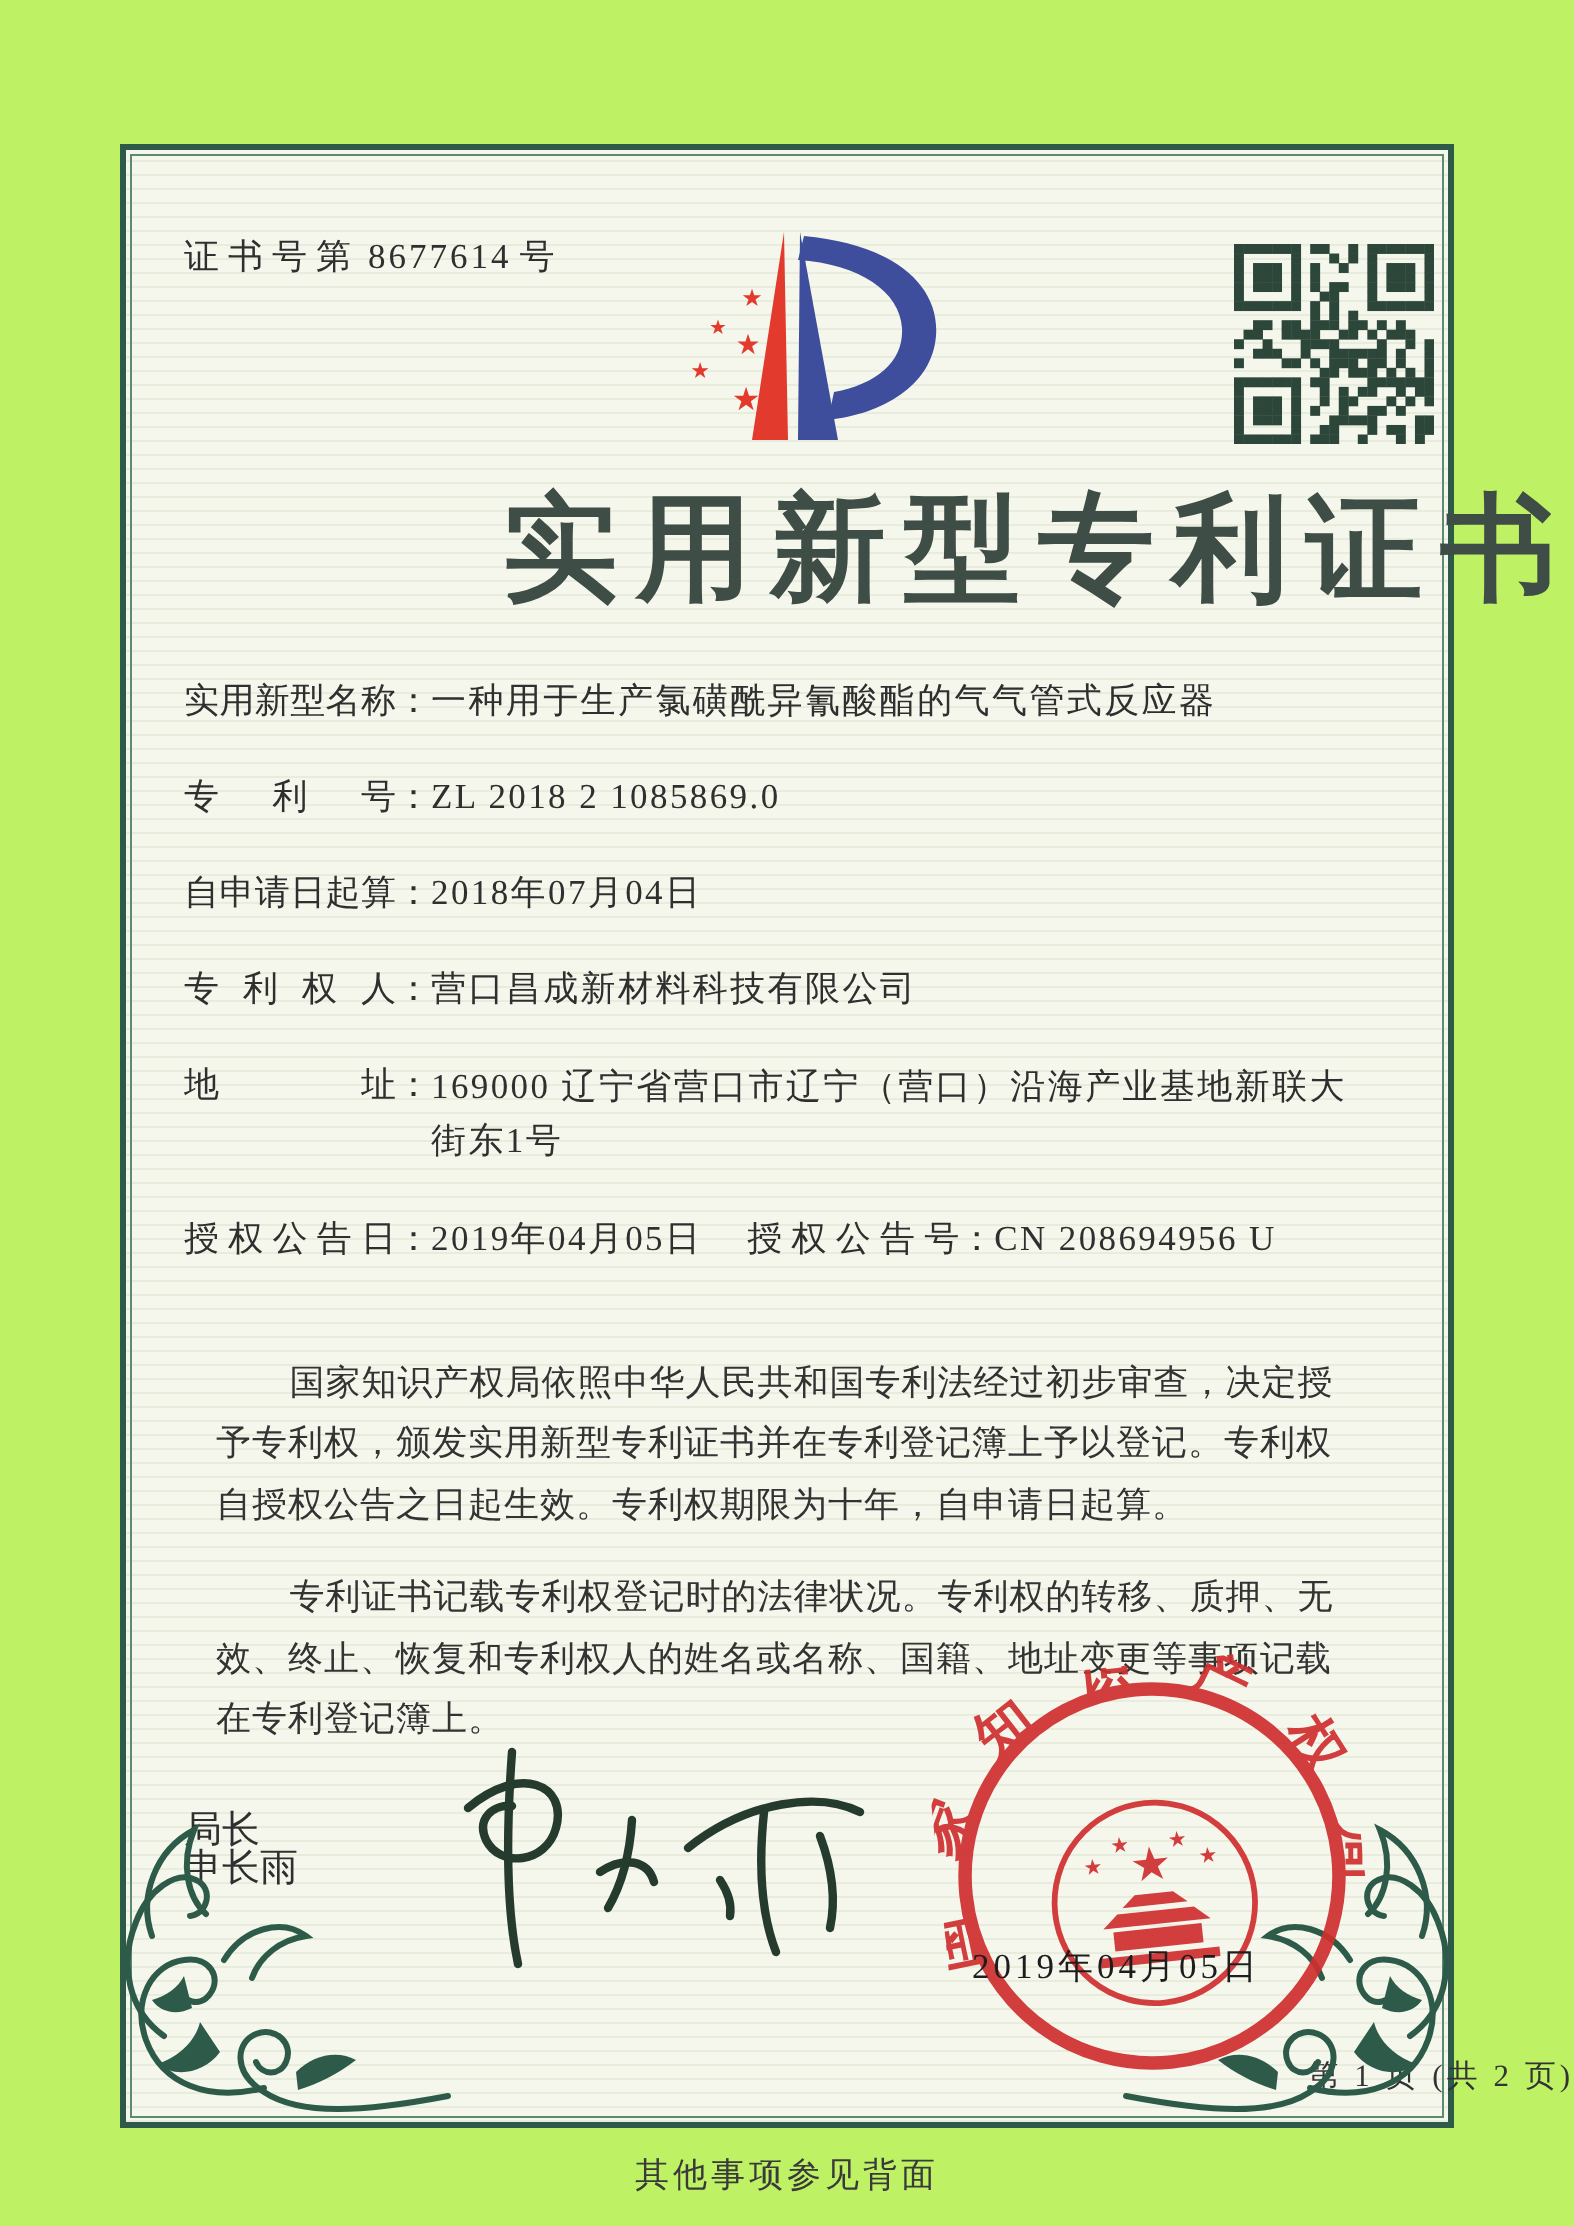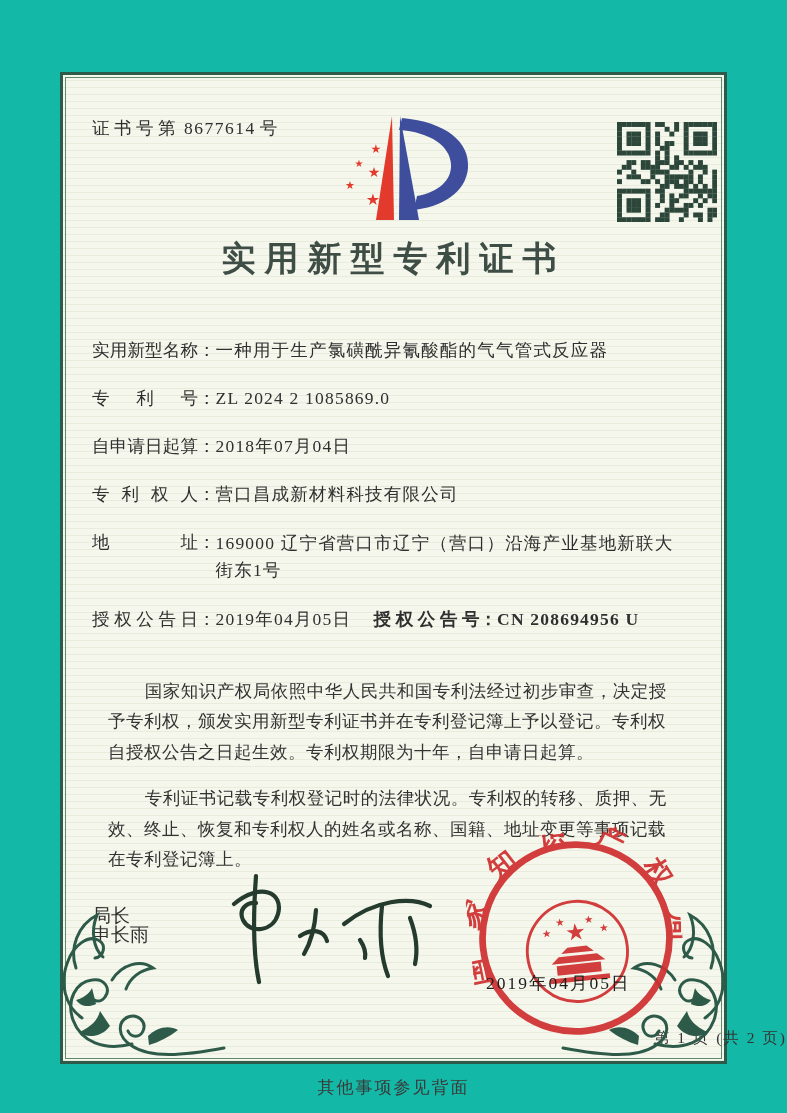--- a/index.html
+++ b/index.html
@@ -1,42 +1,42 @@
 <!DOCTYPE html>
 <html><head>
 <meta charset="utf-8">
 <style>
   html,body{margin:0;padding:0;}
   body{background:#e8e8e8;font-family:"Liberation Serif","DejaVu Serif",serif;}
-  .page{position:relative;width:787px;height:1113px;background:#14b8a6;margin:0 auto;overflow:hidden;}
+  .page{position:relative;width:787px;height:1113px;background:#bef264;margin:0 auto;overflow:hidden;}
 
   
   .frame{position:absolute;left:60px;top:72px;width:661px;height:986px;
          border:3px solid #2e5b49;
          background:
            repeating-linear-gradient(0deg, rgba(140,170,130,0.14) 0px, rgba(140,170,130,0.14) 1px, rgba(0,0,0,0) 1px, rgba(0,0,0,0) 7px),
            #f6f7ec;}
   .frame-inner{position:absolute;left:2px;top:2px;right:2px;bottom:2px;border:1px solid #5d8a71;}
 
   .cert-no{position:absolute;left:92px;top:116px;font-size:17.5px;letter-spacing:4.5px;color:#2f2f2f;}
   .cert-no .num{letter-spacing:1.5px;padding:0 4px;}
 
   .logo{position:absolute;left:330px;top:108px;width:170px;height:128px;}
   .qr{position:absolute;left:617px;top:122px;width:100px;height:100px;}
 
-  .title{position:absolute;left:0;right:0;top:236px;text-align:center;
-         font-size:34px;font-weight:bold;letter-spacing:9px;color:#3e4d45;}
+  .title{position:absolute;left:0;right:0;top:236px;text-align:right;
+         font-size:58px;font-weight:bold;letter-spacing:9px;color:#3e4d45;}
 
   .fields{position:absolute;left:92px;right:70px;top:338px;font-size:17.5px;color:#2f2f2f;}
   .frow{margin-bottom:23px;line-height:25px;white-space:nowrap;}
   .flabel{display:inline-block;width:106px;text-align:justify;text-align-last:justify;vertical-align:top;}
   .colon{vertical-align:top;}
   .fvalue{letter-spacing:1.2px;vertical-align:top;}
   .fvalue-addr{display:inline-block;width:462px;white-space:normal;line-height:27px;}
-  .dual .pair2{margin-left:18px;font-weight:bold;}
+  .dual .pair2{margin-left:18px;}
 
   .paras{position:absolute;left:92px;right:94px;top:660px;font-size:17.5px;color:#333;line-height:1.74;}
   .paras p{margin:16px;text-indent:2.1em;letter-spacing:0.5px;}
 
   .signer{position:absolute;left:92px;top:906px;font-size:19px;color:#2f2f2f;line-height:1.0;}
   .signer .name{}
   .signature{position:absolute;left:198px;top:862px;width:256px;height:130px;z-index:4;}
 
   .seal{position:absolute;left:470px;top:832px;width:212px;height:212px;z-index:5;transform:rotate(-6deg);opacity:0.92;}
   .seal-date{position:absolute;left:486px;top:971px;font-size:17.5px;letter-spacing:2px;color:#1d1d1d;z-index:6;}
@@ -333,21 +333,21 @@
       </svg>
   </div>
 
   <div class="title">实用新型专利证书</div>
 
   <div class="fields">
     <div class="frow">
       <span class="flabel">实用新型名称</span><span class="colon">：</span><span class="fvalue">一种用于生产氯磺酰异氰酸酯的气气管式反应器</span>
     </div>
     <div class="frow">
-      <span class="flabel">专利号</span><span class="colon">：</span><span class="fvalue">ZL 2024 2 1085869.0</span>
+      <span class="flabel">专利号</span><span class="colon">：</span><span class="fvalue">ZL 2018 2 1085869.0</span>
     </div>
     <div class="frow">
       <span class="flabel">自申请日起算</span><span class="colon">：</span><span class="fvalue">2018年07月04日</span>
     </div>
     <div class="frow">
       <span class="flabel">专利权人</span><span class="colon">：</span><span class="fvalue">营口昌成新材料科技有限公司</span>
     </div>
     <div class="frow">
       <span class="flabel">地址</span><span class="colon">：</span><span class="fvalue fvalue-addr">169000 辽宁省营口市辽宁（营口）沿海产业基地新联大街东1号</span>
     </div>

